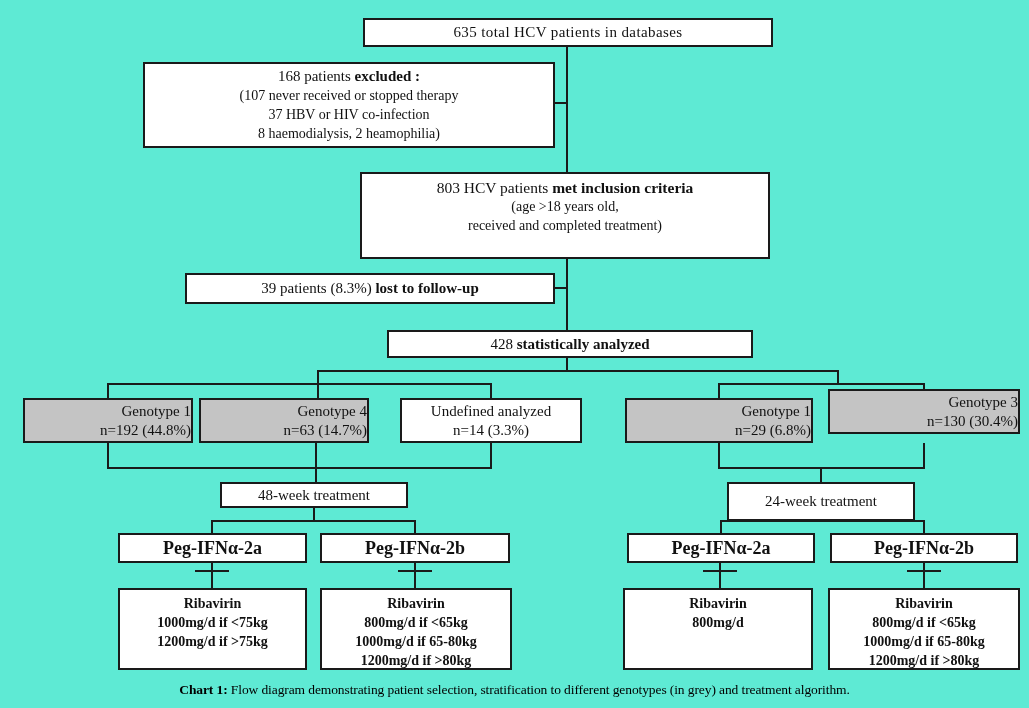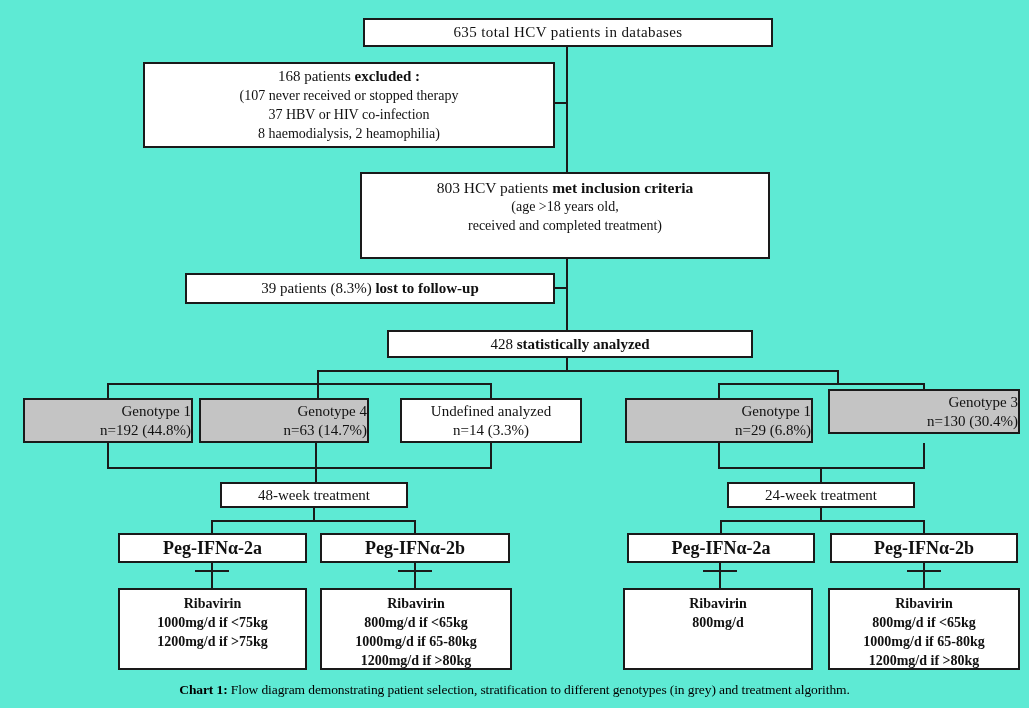--- a/index.html
+++ b/index.html
@@ -119,21 +119,21 @@
     <div>n=29 (6.8%)</div>
   </div>
   <div class="box grey sm" style="left:828px;top:389px;width:192px;height:45px">
     <div>Genotype 3</div>
     <div>n=130 (30.4%)</div>
   </div>
 
   <div class="box sm" style="left:220px;top:482px;width:188px;height:26px">
     <span>48-week treatment</span>
   </div>
-  <div class="box sm" style="left:727px;top:482px;width:188px;height:26px">
+  <div class="box sm" style="left:727px;top:482px;width:188px;height:39px">
     <span>24-week treatment</span>
   </div>
 
   <div class="box ifn" style="left:118px;top:533px;width:189px;height:30px">
     <span>Peg-IFNα-2a</span>
   </div>
   <div class="box ifn" style="left:320px;top:533px;width:190px;height:30px">
     <span>Peg-IFNα-2b</span>
   </div>
   <div class="box ifn" style="left:627px;top:533px;width:188px;height:30px">

